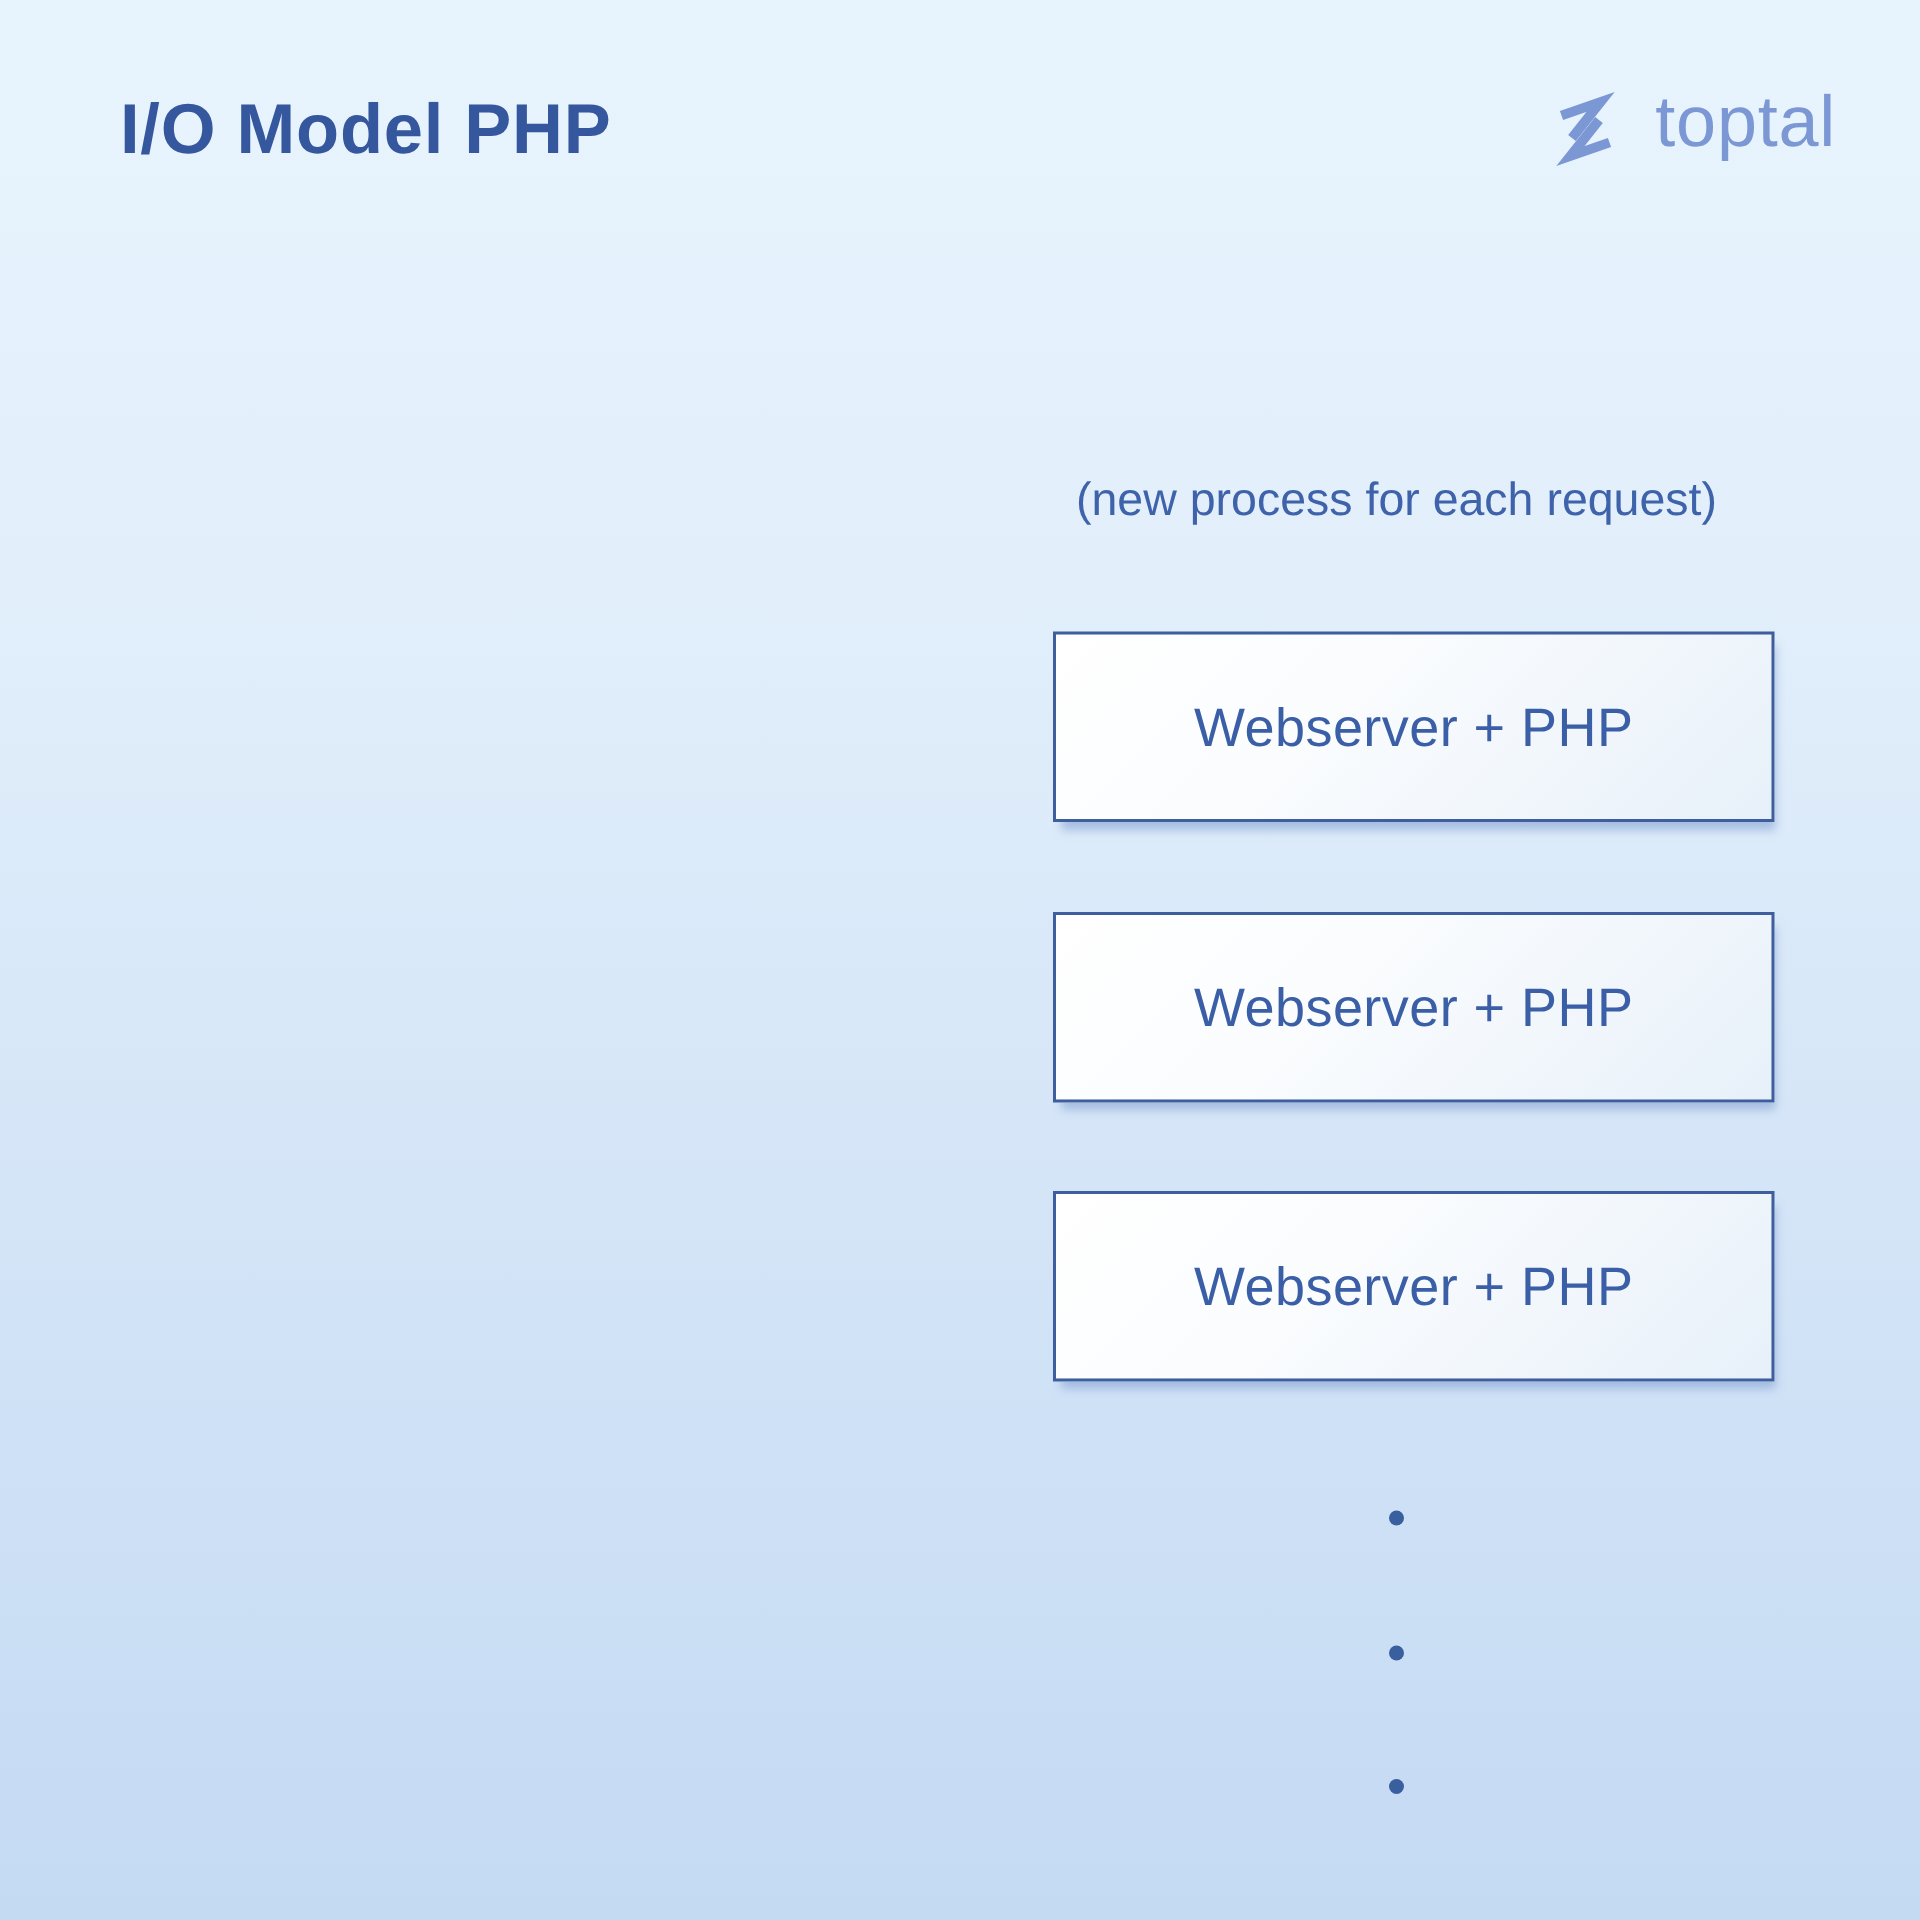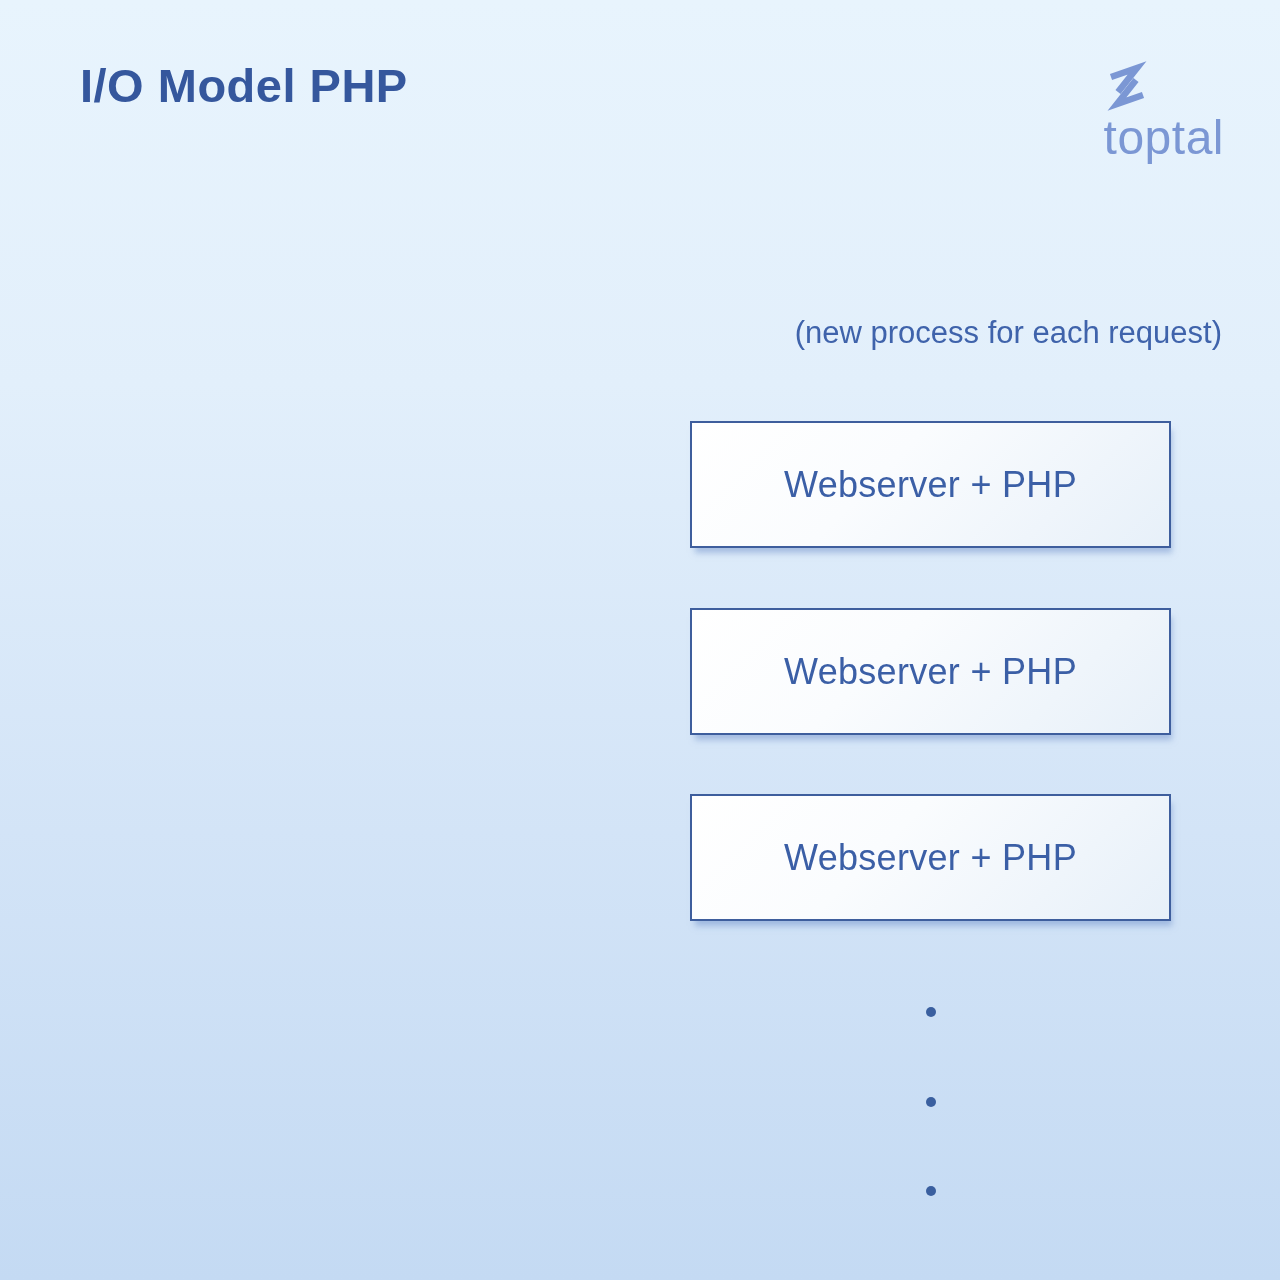--- a/index.html
+++ b/index.html
@@ -27,55 +27,55 @@
     font-weight: bold;
     letter-spacing: 0.5px;
     color: #35579d;
   }
   .logo {
     position: absolute;
     top: 56px;
     right: 56px;
     display: flex;
     align-items: flex-start;
-    gap: 0;
-    flex-direction: column;
+    gap: 24px;
   }
   .logo-mark {
     width: 46px;
     height: 52px;
     margin-top: 4px;
   }
   .logo-text {
     font-size: 48px;
     line-height: 52px;
     color: #7b97d4;
     letter-spacing: 0.5px;
   }
   .caption {
     position: absolute;
     left: 640px;
     top: 315px;
     width: 582px;
-    text-align: right;
+    text-align: center;
     font-size: 31px;
     color: #3f63ab;
   }
   .box {
     position: absolute;
     box-sizing: border-box;
     border: 2px solid #3e5e9d;
     background: linear-gradient(135deg, #ffffff 0%, #fafcfe 40%, #eff5fb 75%, #e7f0f9 100%);
     box-shadow: 3px 7px 6px -2px rgba(120, 152, 205, 0.55);
     display: flex;
     align-items: center;
     justify-content: center;
     font-size: 36px;
     letter-spacing: 0.3px;
     color: #3b5fa6;
+    margin-left: 12px;
   }
   .box-left {
     left: 104px;
     top: 608px;
     width: 482px;
     height: 127px;
   }
   .box-right {
     left: 690px;
     width: 481px;

